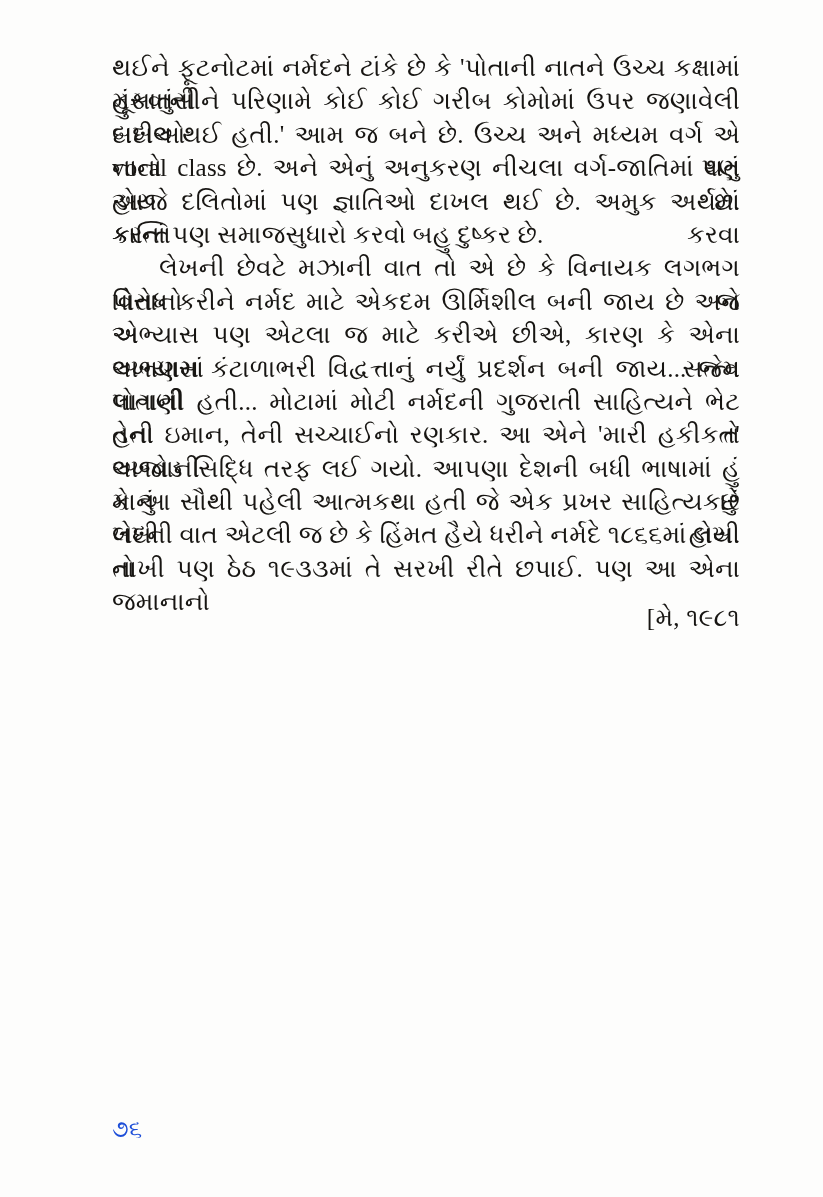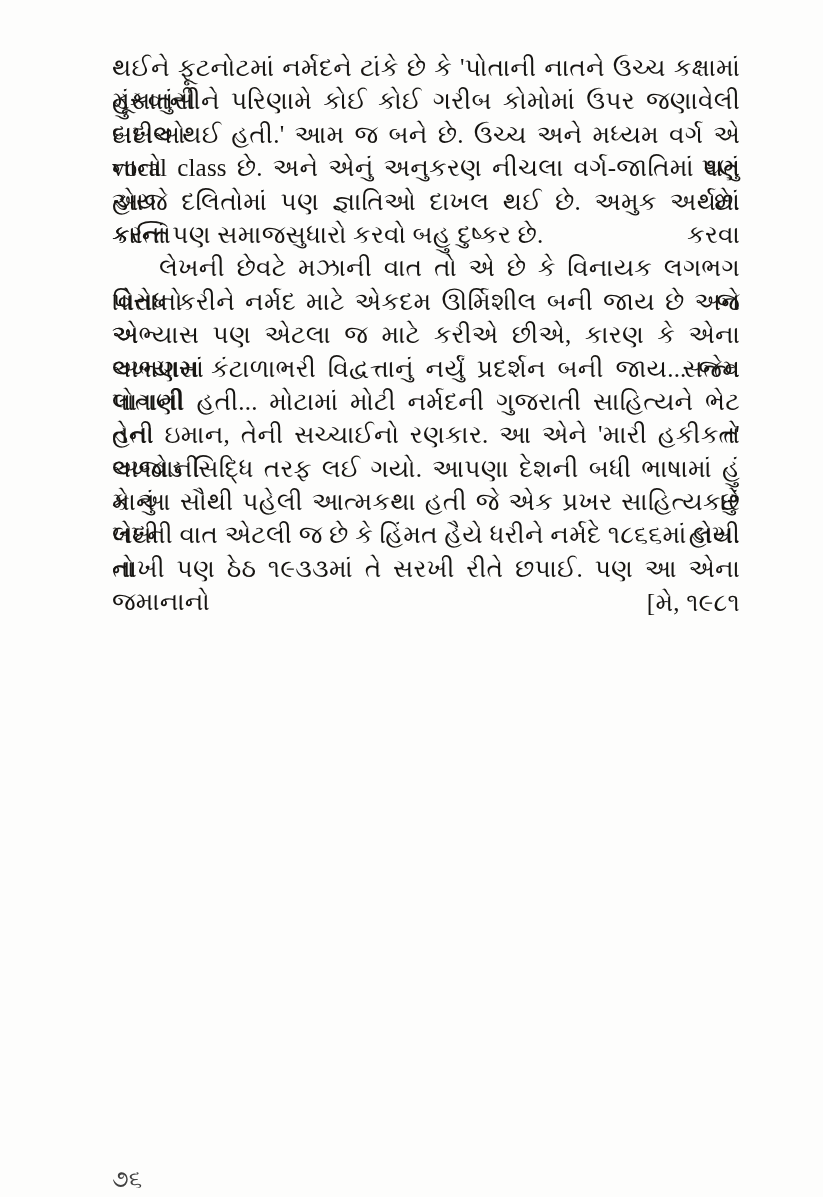--- a/index.html
+++ b/index.html
@@ -35,29 +35,29 @@
   .line.flush-left {
     text-align: center;
     text-align-last: left;
   }
   .line.para-indent {
     text-indent: 47px;
   }
   .line.sig {
     text-align: left;
     text-align-last: right;
-    margin-top: 1px;
+    margin-top: 16px;
   }
   .page-footer {
     position: absolute;
     left: 112px;
-    top: 1164px;
+    top: 1114px;
     font-size: 24px;
     line-height: 30px;
-    color: #404040;
+    color: #1d4ed8;
   }
 </style>
 </head>
 <body>
 
 <div class="scan-page">
 
   <div class="text-block">
 
     <div>

